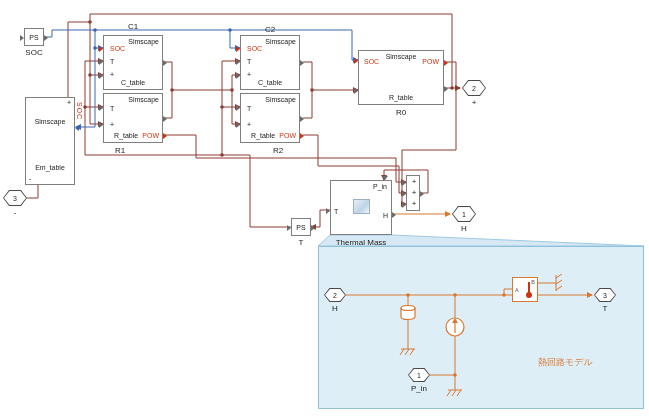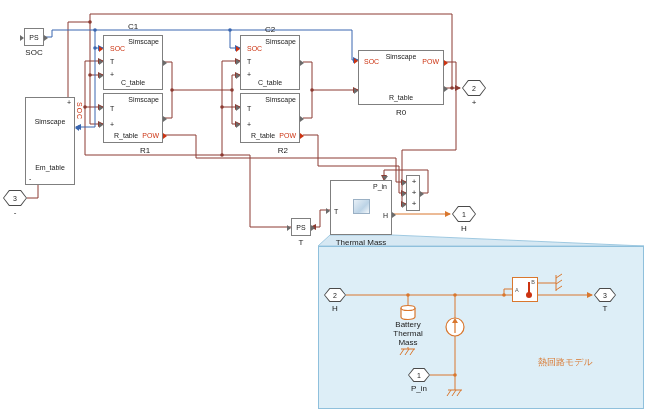--- a/index.html
+++ b/index.html
@@ -195,34 +195,34 @@
     <i class="ch r" style="top:11px;"></i>
     <i class="ch r" style="top:28px;"></i>
     <i class="ch ro" style="top:22px;"></i>
     <i class="ch ro redch" style="top:39px;"></i>
     <span class="lbl" style="right:3px;top:2px;">Simscape</span>
     <span class="lbl" style="left:6px;top:11px;">T</span>
     <span class="lbl" style="left:6px;top:27px;">+</span>
     <span class="lbl" style="left:10px;bottom:2px;">R_table</span>
     <span class="lbl red" style="right:3px;bottom:2px;">POW</span>
   </div>
-  <span class="cap" style="left:115px;top:146px;width:60px;">R1</span>
+  <span class="cap" style="left:90px;top:146px;width:60px;">R1</span>
 
   <div class="block" style="left:240px;top:93px;width:60px;height:50px;">
     <i class="ch r" style="top:11px;"></i>
     <i class="ch r" style="top:28px;"></i>
     <i class="ch ro" style="top:22px;"></i>
     <i class="ch ro redch" style="top:39px;"></i>
     <span class="lbl" style="right:3px;top:2px;">Simscape</span>
     <span class="lbl" style="left:6px;top:11px;">T</span>
     <span class="lbl" style="left:6px;top:27px;">+</span>
     <span class="lbl" style="left:10px;bottom:2px;">R_table</span>
     <span class="lbl red" style="right:3px;bottom:2px;">POW</span>
   </div>
-  <span class="cap" style="left:228px;top:146px;width:60px;text-align:right;">R2</span>
+  <span class="cap" style="left:248px;top:146px;width:60px;">R2</span>
 
   <div class="block" style="left:358px;top:50px;width:86px;height:55px;">
     <i class="ch r redch" style="top:7px;"></i>
     <i class="ch r" style="top:37px;"></i>
     <i class="ch ro redch" style="top:9px;"></i>
     <i class="ch ro" style="top:35px;"></i>
     <span class="lbl red" style="left:5px;top:7px;">SOC</span>
     <span class="lbl" style="left:0;right:0;top:2px;text-align:center;">Simscape</span>
     <span class="lbl red" style="right:4px;top:7px;">POW</span>
     <span class="lbl" style="left:0;right:0;bottom:2px;text-align:center;">R_table</span>
@@ -279,25 +279,20 @@
   <div class="hex" style="left:452px;top:206px;width:24px;height:16px;">
     <span class="in">1</span>
   </div>
   <span class="cap" style="left:452px;top:224px;width:24px;">H</span>
 
   <div class="hex" style="left:324px;top:288px;width:22px;height:14px;">
     <span class="in">2</span>
   </div>
   <span class="cap" style="left:324px;top:304px;width:22px;">H</span>
 
-  <div class="mass-label">
-    <span style="display:block;">Battery</span>
-    <span style="display:block;">Thermal</span>
-    <span style="display:block;">Mass</span>
-  </div>
 
   <div class="sensor">
     <span class="sa">A</span>
     <span class="sb">B</span>
     <div class="stem"></div>
     <div class="bulb"></div>
   </div>
 
   <div class="hex" style="left:594px;top:288px;width:22px;height:14px;">
     <span class="in">3</span>

